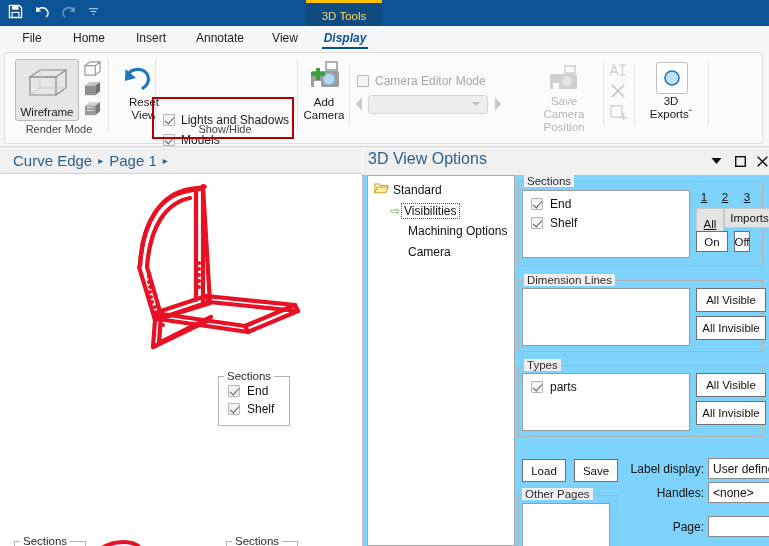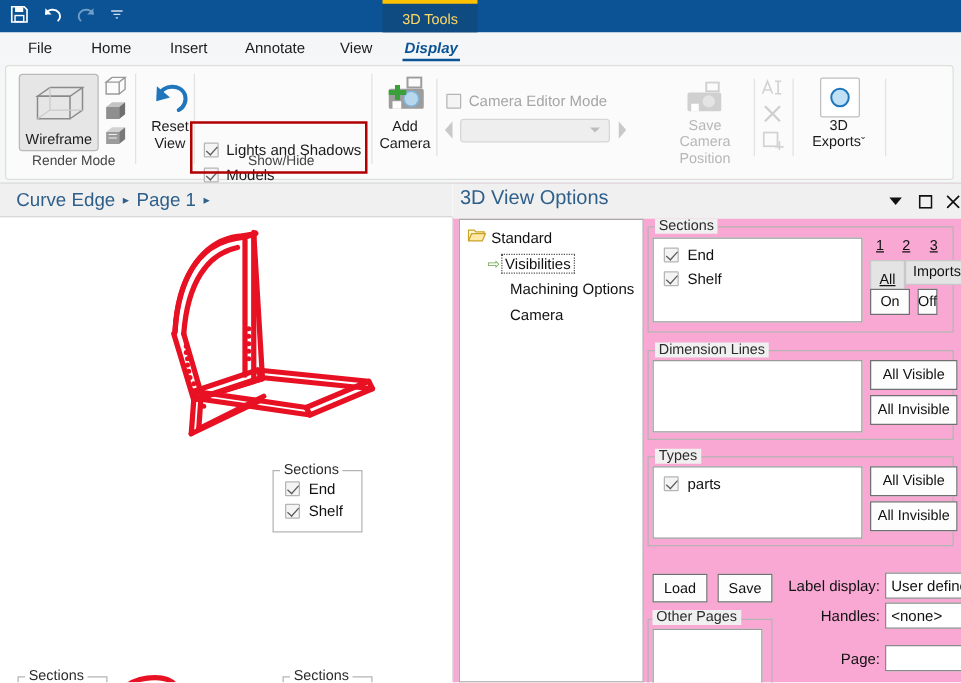--- a/index.html
+++ b/index.html
@@ -45,21 +45,21 @@
   .bigbtn{
     position:absolute;width:64px;height:62px;border:1px solid #b9b9b9;background:#e6e6e6;
     border-radius:3px;display:flex;flex-direction:column;align-items:center;justify-content:flex-end;
     padding-bottom:2px;box-sizing:border-box;
   }
   .bigbtn .lbl{font-size:11.5px;color:#1b1b1b;}
   .minicube{position:absolute;width:19px;height:18px;}
 
   
   .resetbtn{position:absolute;width:46px;height:62px;display:flex;flex-direction:column;
-            align-items:center;justify-content:flex-end;}
+            align-items:flex-end;justify-content:flex-end;}
   .resetbtn .lbl{font-size:11.5px;color:#1b1b1b;line-height:12.5px;text-align:center;}
 
   
   .cbrow{position:absolute;display:flex;align-items:center;gap:6px;font-size:12px;color:#1b1b1b;}
   .cb{width:12px;height:12px;border:1px solid #7a7a7a;background:#fff;box-sizing:border-box;
       position:relative;border-radius:1px;flex:none;}
   .cb.dis{border-color:#b5b5b5;background:#f4f4f4;}
   .cb.on::after{
     content:"";position:absolute;left:3px;top:0px;width:4px;height:8px;
     border:solid #5a5a5a;border-width:0 1.7px 1.7px 0;transform:rotate(42deg);
@@ -97,21 +97,21 @@
   .viewport{position:absolute;left:0;top:174px;width:362px;height:372px;background:#ffffff;
             border-right:1px solid #bfbfbf;overflow:hidden;}
 
   
   .ovgroup{position:absolute;background:rgba(255,255,255,0.0);}
   .gbox{position:absolute;border:1px solid #b4b4b4;box-sizing:border-box;background:transparent;}
   .gbox-title{position:absolute;background:#ffffff;padding:0 3px;font-size:11.5px;color:#2b2b2b;}
   .ovrow{position:absolute;display:flex;align-items:center;gap:7px;font-size:12px;color:#111;}
 
   
-  .rpanel{position:absolute;left:363px;top:147px;width:406px;height:399px;background:#f9a8d4;}
+  .rpanel{position:absolute;left:363px;top:147px;width:406px;height:399px;background:#7dd3fc;}
   .rpanel-head{position:absolute;left:0;top:0;width:406px;height:28px;background:#f0f0f0;}
   .rpanel-title{position:absolute;left:5px;top:3px;font-size:16px;color:#2e5f8a;}
   .hdbtn{position:absolute;top:7px;width:14px;height:14px;display:flex;align-items:center;justify-content:center;}
 
   .tree{position:absolute;left:4px;top:28px;width:148px;height:371px;background:#fff;
         border:1px solid #a9a9a9;box-sizing:border-box;}
   .tnode{position:absolute;display:flex;align-items:center;gap:4px;font-size:12px;color:#111;white-space:nowrap;}
   .tsel{border:1px dotted #555;padding:0 2px;margin:0 -3px;}
 
   .rbody{position:absolute;left:155px;top:28px;width:250px;height:371px;}

